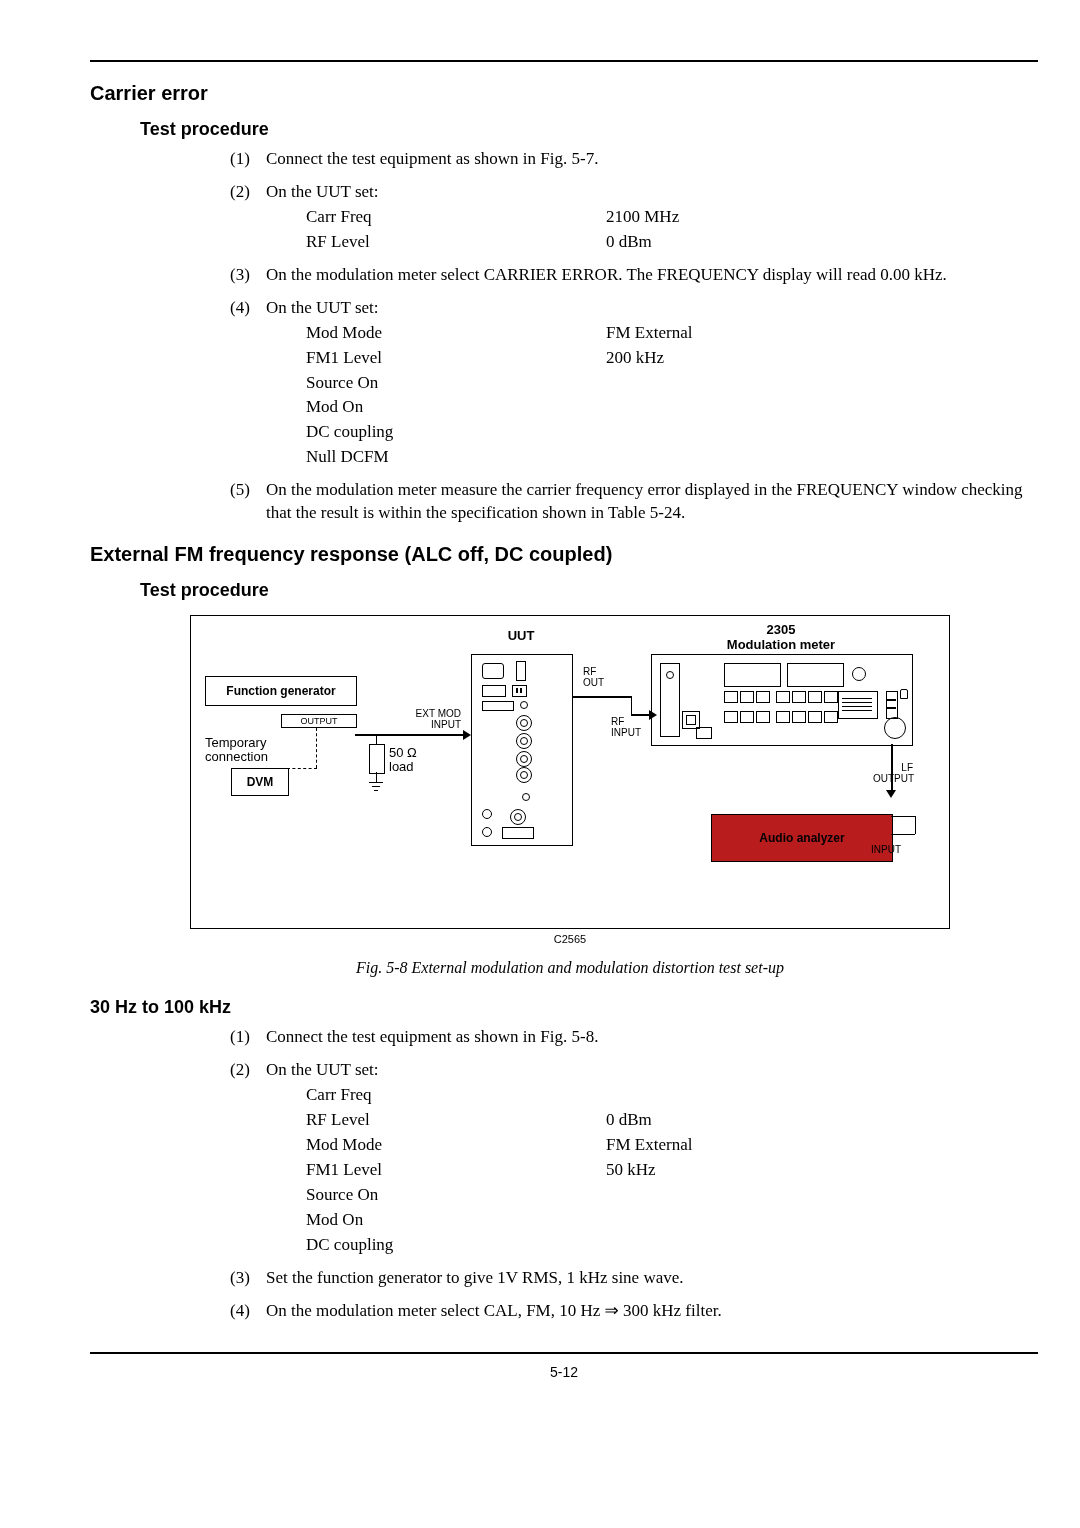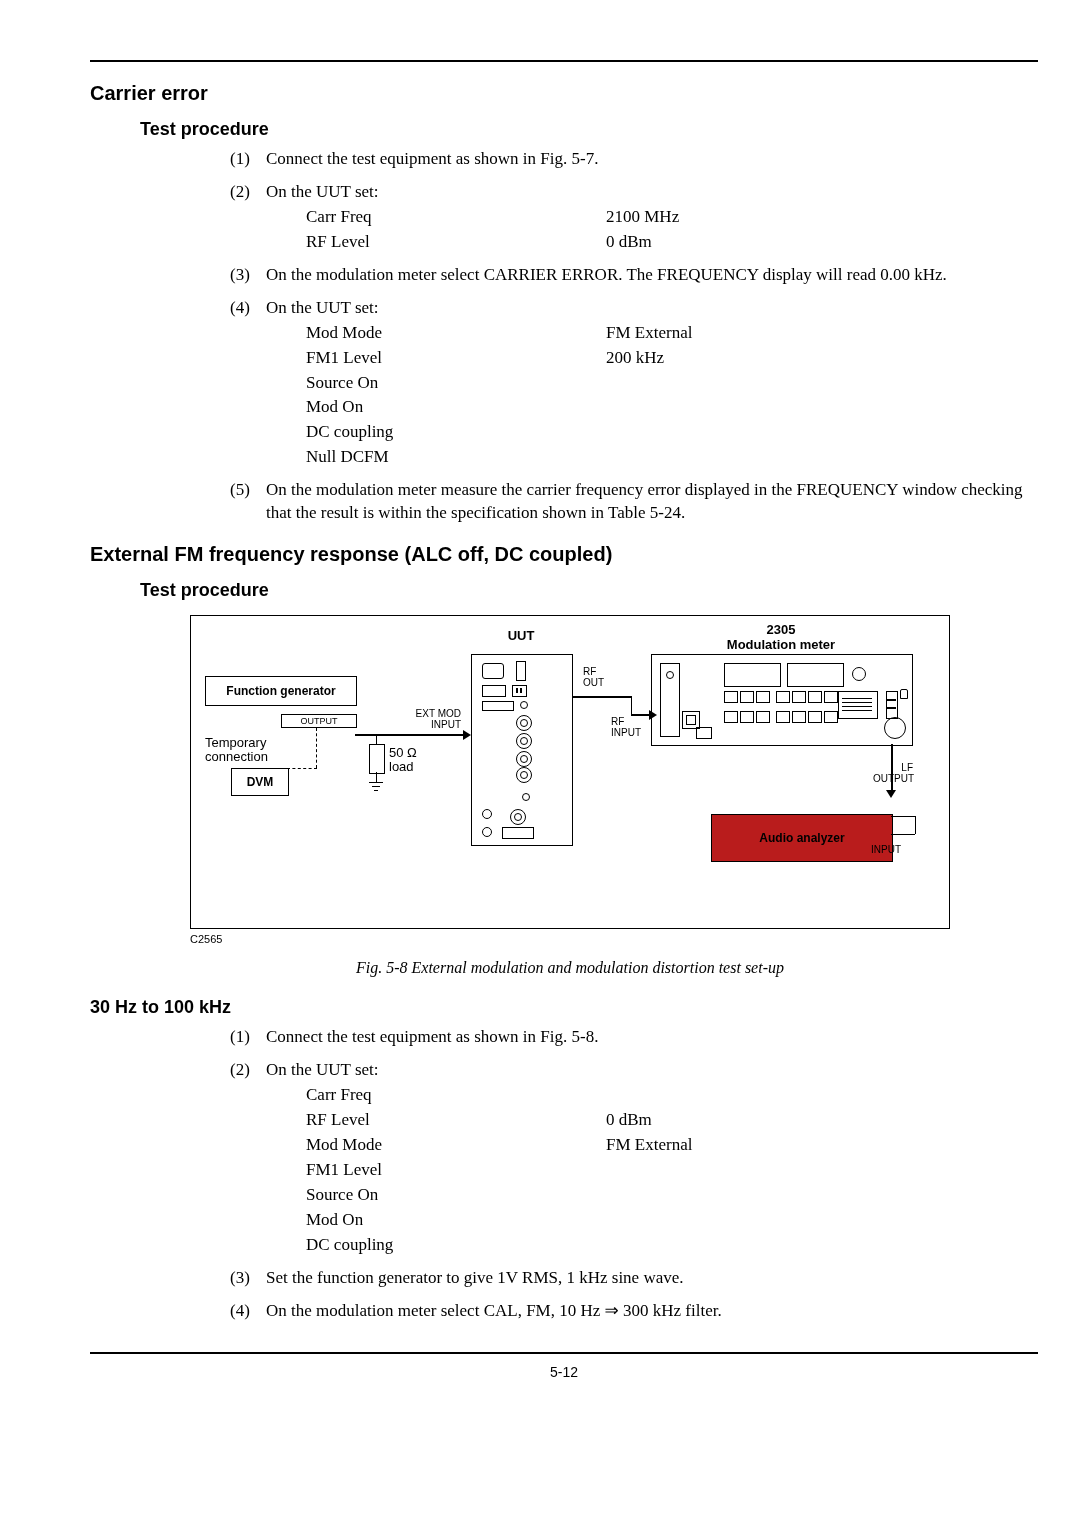--- a/index.html
+++ b/index.html
@@ -65,21 +65,21 @@
     height: 280px;
   }
   .fig-caption {
     font-style: italic;
     text-align: center;
     margin: 14px 0 0 0;
     font-size: 16px;
     font-family: Liberation Serif, serif;
   }
   .fig-ref {
-    text-align: left;
+    text-align: center;
     font-family: Arial, sans-serif;
     font-size: 11px;
     margin-top: 4px;
     color: #000;
   }
   .box {
     position: absolute;
     border: 1px solid #000;
     background: #fff;
     font-family: Arial, sans-serif;
@@ -343,20 +343,21 @@
         <div class="two-col">
             <div class="lcol">RF Level</div>
             <div class="rcol">0 dBm</div>
           </div>
         <div class="two-col">
             <div class="lcol">Mod Mode</div>
             <div class="rcol">FM External</div>
           </div>
         <div class="two-col">
             <div class="lcol">FM1 Level</div>
+            <div class="rcol">50 kHz</div>
           </div>
         <div class="two-col">
             <div class="lcol">Source On</div>
             <div class="rcol"></div>
           </div>
         <div class="two-col">
             <div class="lcol">Mod On</div>
             <div class="rcol"></div>
           </div>
         <div class="two-col">

